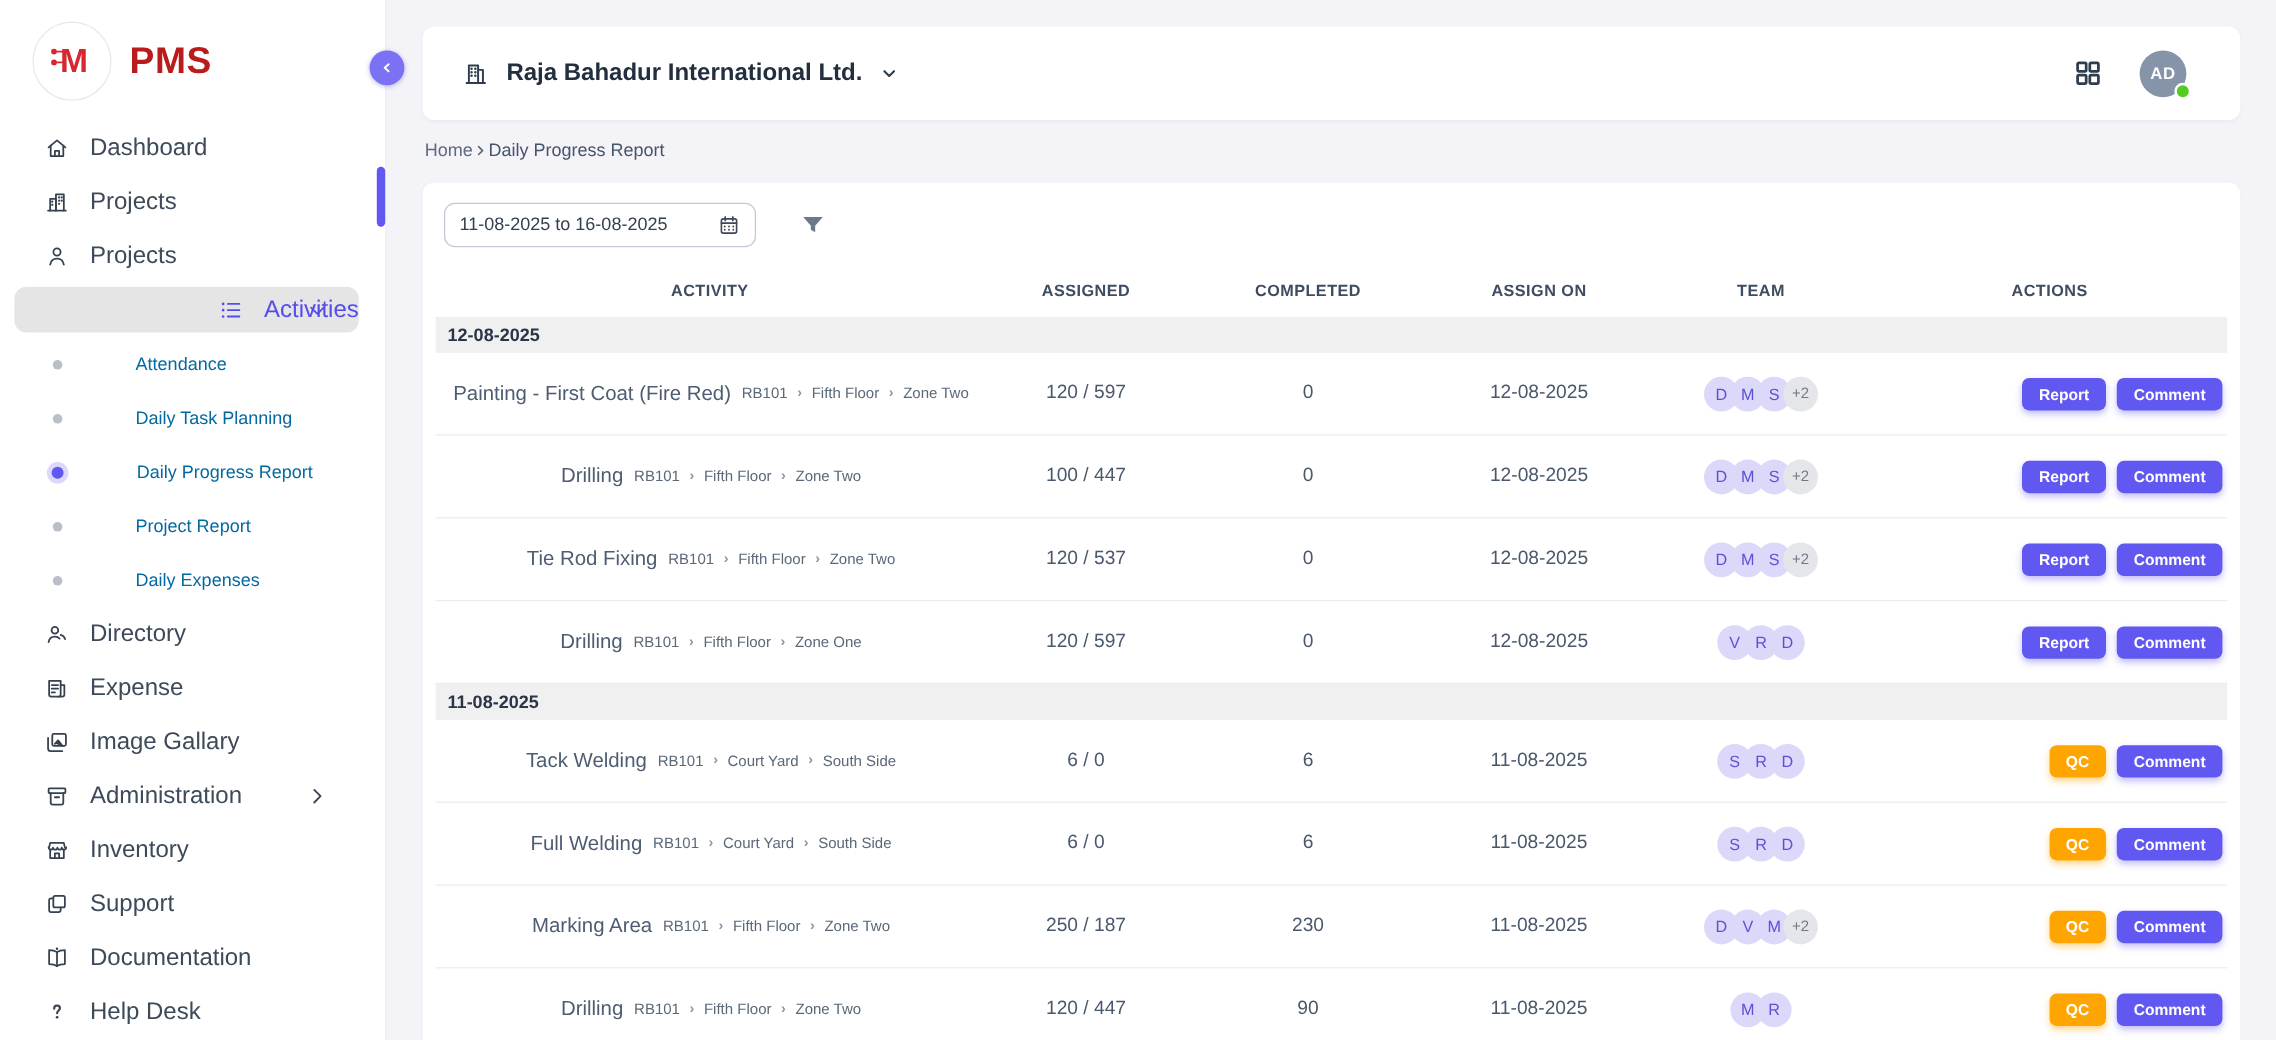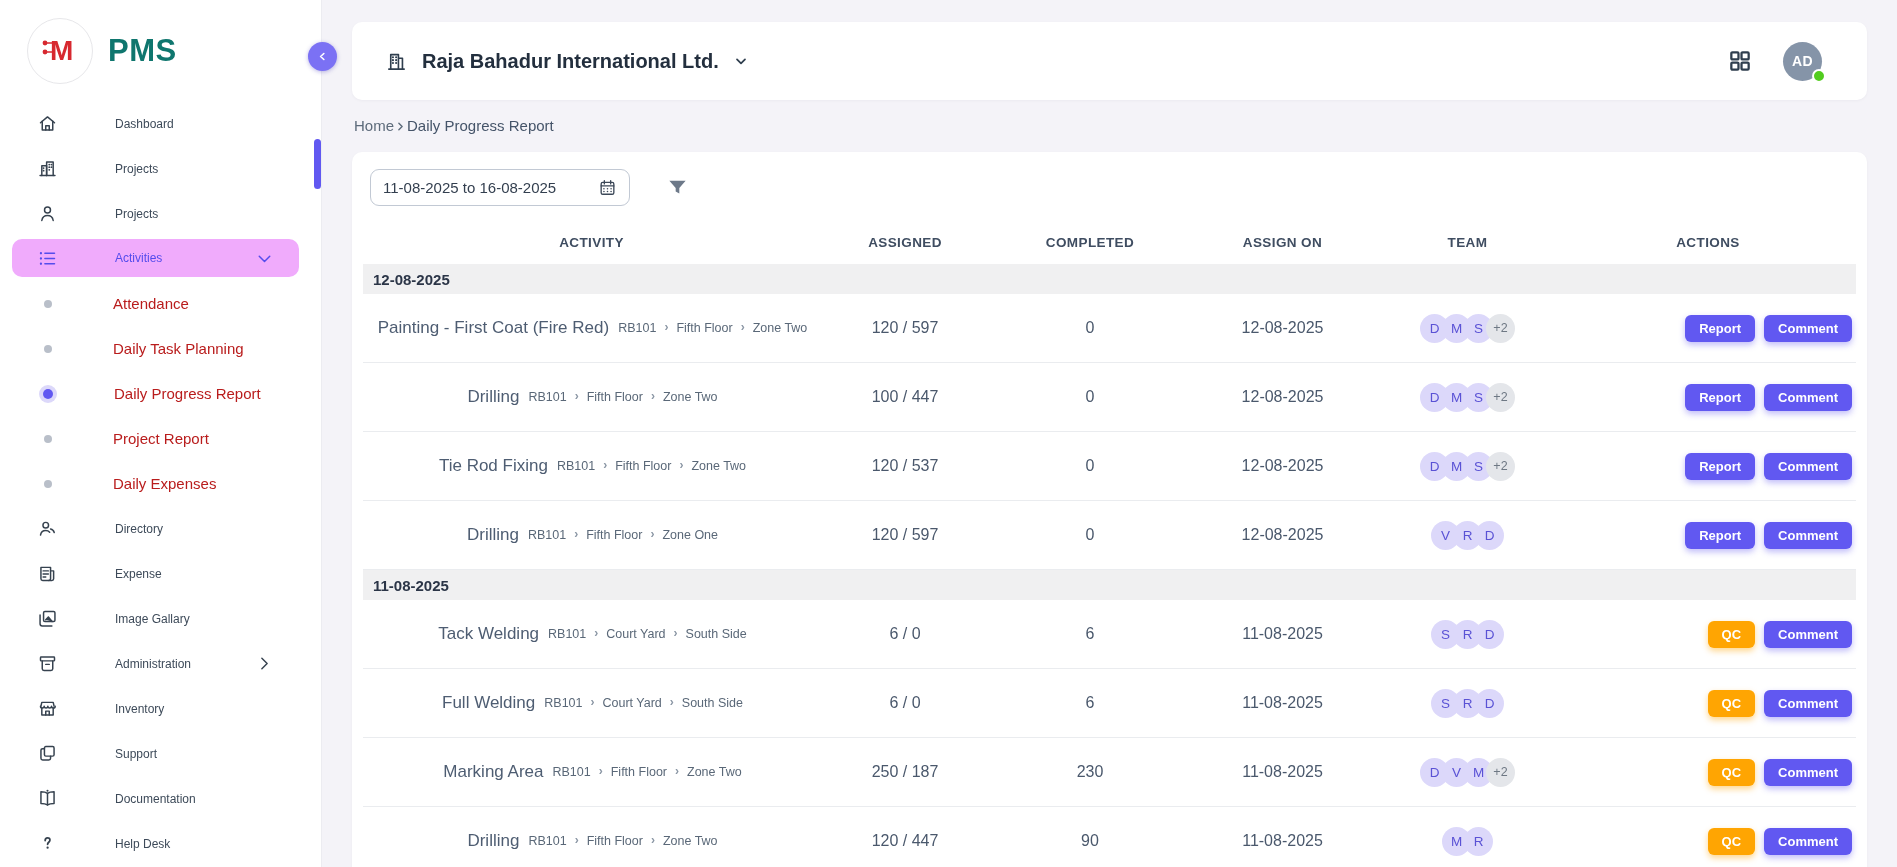--- a/index.html
+++ b/index.html
@@ -4,39 +4,39 @@
 <style>
   * { box-sizing: border-box; margin: 0; padding: 0; }
   html,body { width:1897px; height:867px; overflow:hidden; }
   body { font-family:"Liberation Sans", sans-serif; background:#f4f3f8; position:relative; color:#3d4a59; }
 
   
   .sidebar { position:absolute; left:0; top:0; bottom:0; width:322px; background:#fff; border-right:1px solid #ececf1; z-index:2; }
   .logo-row { height:101px; display:flex; align-items:center; gap:15px; padding-left:27px; }
   .logo-circle { width:66px; height:66px; border-radius:50%; border:1px solid #e7e7ea; display:flex; align-items:center; justify-content:center; background:#fff; }
   .logo-circle svg { width:44px; height:44px; }
-  .logo-text { font-size:31px; font-weight:800; color:#0f766e; letter-spacing:.5px; }
+  .logo-text { font-size:31px; font-weight:800; color:#b91c1c; letter-spacing:.5px; }
 
   .nav { position:relative; }
   .nav-item { height:45px; display:flex; align-items:center; padding-left:37px; gap:17px; cursor:pointer; position:relative; color:#3d4a59; }
   .nav-item .icon { width:21px; height:21px; color:#36424f; flex:0 0 21px; }
-  .nav-label { font-size:12px; font-weight:500;margin-left:40px; }
+  .nav-label { font-size:20px; font-weight:500; }
   .chev-right { position:absolute; right:46px; width:15px; height:15px; color:#36424f; }
 
-  .nav-item.active-pill { background:#f0abfc; border-radius:10px; margin:3px 22px 4px 12px; height:38px; padding-left:25px; color:#554cec; }
+  .nav-item.active-pill { background:#e5e5e5; border-radius:10px; margin:3px 22px 4px 12px; height:38px; padding-left:25px; color:#554cec;justify-content:flex-end; }
   .nav-item.active-pill .icon { color:#554cec; }
   .nav-item.active-pill .nav-label { color:#554cec; }
   .pill-chev { position:absolute; right:24px; width:15px; height:15px; color:#554cec; }
 
   .accent-bar { position:absolute; right:0; top:139px; width:7px; height:50px; background:#6158f1; border-radius:4px; }
 
   .sub-item { height:45px; display:flex; align-items:center; padding-left:44px; cursor:pointer; }
   .sub-dot { width:8px; height:8px; border-radius:50%; background:#b9bfc9; flex:0 0 8px; }
   .sub-item.active .sub-dot { width:10px; height:10px; flex-basis:10px; background:#6158f1; box-shadow:0 0 0 4px #dcd8fa; margin-left:-1px; }
-  .sub-label { font-size:15px; font-weight:500; color:#b91c1c; margin-left:61px; }
+  .sub-label { font-size:15px; font-weight:500; color:#0369a1; margin-left:61px; }
 
   .collapse-btn { position:absolute; left:308px; top:42px; width:29px; height:29px; border-radius:50%; background:#7b71f4; border:none; display:flex; align-items:center; justify-content:center; z-index:6; cursor:pointer; box-shadow:0 1px 4px rgba(60,50,180,.35); }
   .collapse-btn svg { width:13px; height:13px; color:#fff; }
 
   
   .main { position:absolute; left:322px; right:0; top:0; bottom:0; }
 
   .topbar { margin:22px 30px 0; height:78px; background:#fff; border-radius:10px; display:flex; align-items:center; padding:0 45px 0 33px; box-shadow:0 1px 3px rgba(16,24,40,.04);justify-content:flex-end; }
   .company { display:flex; align-items:center; gap:14px; cursor:pointer; }
   .company .icon { width:23px; height:23px; color:#2f3e4e; }

